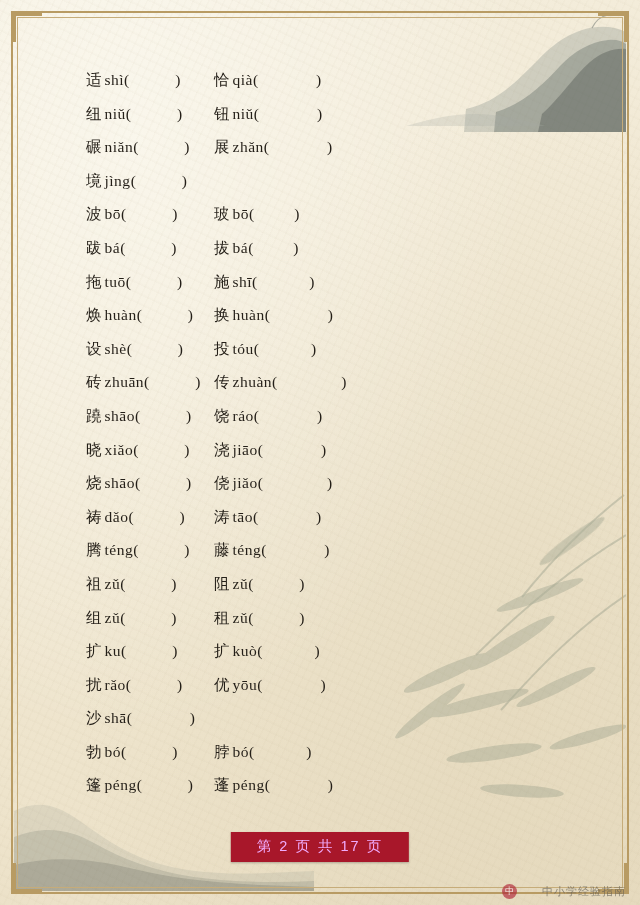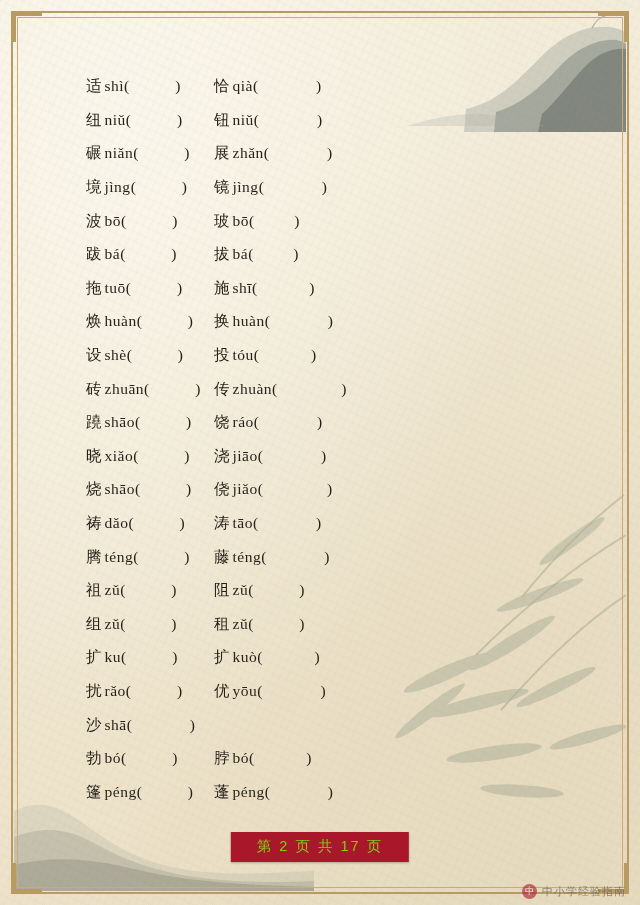--- a/index.html
+++ b/index.html
@@ -94,21 +94,21 @@
 
   
   .content {
     position: absolute;
     left: 86px;
     top: 70px;
     right: 40px;
   }
   .line {
     display: flex;
-    align-items: center;
+    align-items: flex-start;
     height: 33.6px;
     font-size: 15.5px;
     color: #241f18;
     letter-spacing: 0.5px;
     white-space: nowrap;
   }
   .cell {
     display: inline-block;
   }
   .cell.first { width: 128px; }
@@ -116,21 +116,21 @@
   .paren { letter-spacing: 0; }
   .blank { display: inline-block; }
 
   
   .footer-banner {
     position: absolute;
     left: 50%;
     transform: translateX(-50%);
     bottom: 43px;
     background: #a8172a;
-    color: #84cc16;
+    color: #f0abfc;
     font-size: 14.5px;
     letter-spacing: 2px;
     padding: 5px 26px 6px 26px;
     font-family: "Liberation Sans", sans-serif;
     box-shadow: 0 1px 2px rgba(0,0,0,0.25);
     text-align: right;
   }
 
   
   .watermark {
@@ -151,20 +151,21 @@
     font-size: 9px;
     line-height: 15px;
     text-align: center;
     font-family: "Liberation Sans", sans-serif;
   }
   .wm-text {
     font-size: 11px;
     color: #5d5a52;
     font-family: "Liberation Sans", sans-serif;
     letter-spacing: 1px;
+    margin-left: 20px;
   }
 </style>
 </head>
 <body>
 
 <div class="page">
 
   <div class="paper-texture"></div>
 
   <svg class="ink ink-mountains-top" viewBox="0 0 280 120">
@@ -216,21 +217,20 @@
       <div class="line">
         <span class="cell first"><span class="word">纽</span><span class="pinyin">niǔ</span><span class="paren">(</span><span class="blank" style="width: 46px;"></span><span class="paren">)</span></span>
         <span class="cell"><span class="word">钮</span><span class="pinyin">niǔ</span><span class="paren">(</span><span class="blank" style="width: 58px;"></span><span class="paren">)</span></span>
       </div>
       <div class="line">
         <span class="cell first"><span class="word">碾</span><span class="pinyin">niǎn</span><span class="paren">(</span><span class="blank" style="width: 46px;"></span><span class="paren">)</span></span>
         <span class="cell"><span class="word">展</span><span class="pinyin">zhǎn</span><span class="paren">(</span><span class="blank" style="width: 58px;"></span><span class="paren">)</span></span>
       </div>
       <div class="line">
         <span class="cell first"><span class="word">境</span><span class="pinyin">jìng</span><span class="paren">(</span><span class="blank" style="width: 46px;"></span><span class="paren">)</span></span>
-        <span class="cell"><span class="word">镜</span><span class="pinyin">jìng</span><span class="paren">(</span><span class="blank" style="width: 58px;"></span><span class="paren">)</span></span>
       </div>
       <div class="line">
         <span class="cell first"><span class="word">波</span><span class="pinyin">bō</span><span class="paren">(</span><span class="blank" style="width: 46px;"></span><span class="paren">)</span></span>
         <span class="cell"><span class="word">玻</span><span class="pinyin">bō</span><span class="paren">(</span><span class="blank" style="width: 40px;"></span><span class="paren">)</span></span>
       </div>
       <div class="line">
         <span class="cell first"><span class="word">跋</span><span class="pinyin">bá</span><span class="paren">(</span><span class="blank" style="width: 46px;"></span><span class="paren">)</span></span>
         <span class="cell"><span class="word">拔</span><span class="pinyin">bá</span><span class="paren">(</span><span class="blank" style="width: 40px;"></span><span class="paren">)</span></span>
       </div>
       <div class="line">

